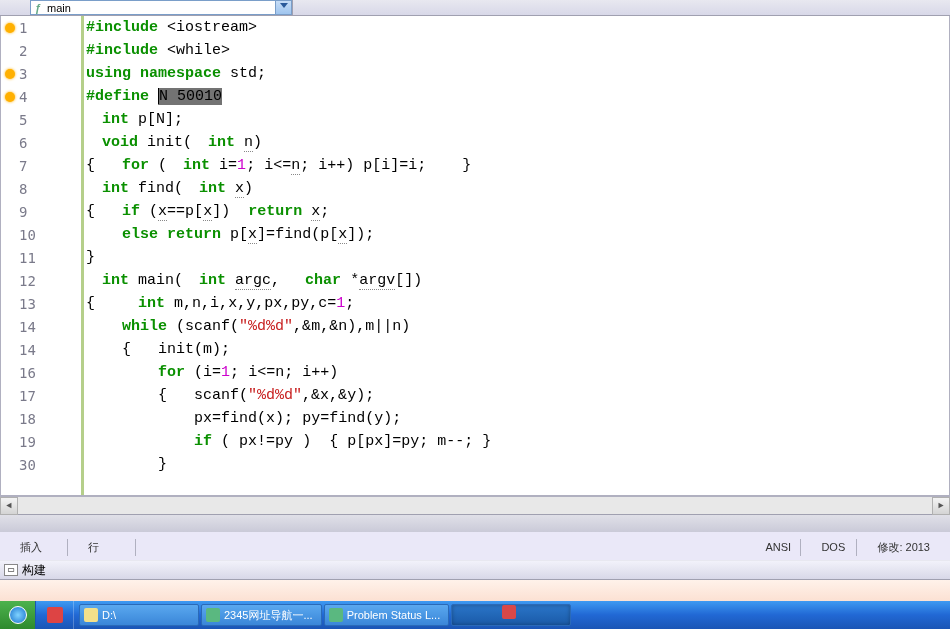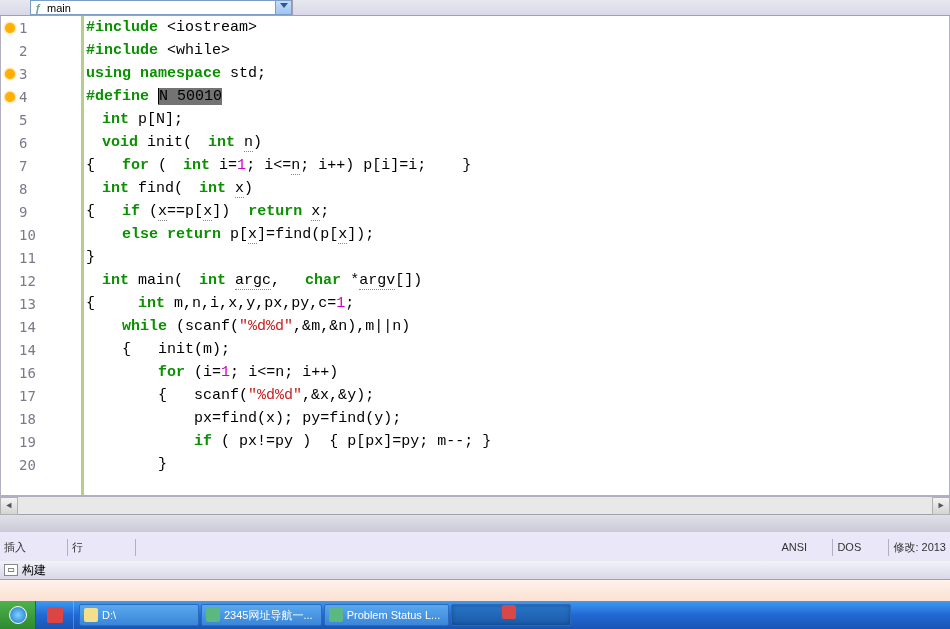--- a/index.html
+++ b/index.html
@@ -32,21 +32,21 @@
 .op { color:#000; }
 .und { border-bottom:1px dotted #888; }
 .hl { background:#737373; }
 .cur { border-left:1px solid #000; display:inline-block; height:16px; vertical-align:middle; }
 
 .hscroll { height:18px; background:#e8e8e8; border-top:1px solid #b0b0c0; display:flex; }
 .hs-arrow { width:18px; height:18px; background:linear-gradient(#f4f4f4,#d4d4d4); border:1px solid #b0b0b0; display:flex; align-items:center; justify-content:center; font-size:9px; color:#555; }
 .hs-track { flex:1; background:#e8e8e8; }
 
 .status-bar { height:18px; background:linear-gradient(#e0e0e8,#cacad8); border-top:1px solid #a0a0b0; display:flex; font-size:11px; font-family:Tahoma,sans-serif; align-items:center; color:#333; }
-.status-bar .cell { padding:0 4px; border-right:1px solid #b0b0c0; height:100%; display:flex; align-items:center;margin-top:47px; }
+.status-bar .cell { padding:0 20px; border-right:1px solid #b0b0c0; height:100%; display:flex; align-items:center;margin-top:47px; }
 .status-bar .spacer { flex:1; border-right:1px solid #b0b0c0; }
 
 .mid-gap { height:28px; background:#eae8f8; }
 
 .build-panel { height:42px; }
 .build-head { height:20px; background:linear-gradient(#f2f2fa,#d8d8e8); border-top:1px solid #e8e8f0; border-bottom:1px solid #a0a0b0; display:flex; align-items:center; font-size:12px; font-family:Tahoma,sans-serif; }
 .build-head .ico { width:14px; height:12px; background:#fff; border:1px solid #888; margin:0 4px; font-size:8px; text-align:center; line-height:10px; }
 .build-body { height:22px; background:linear-gradient(#fff2ea,#fbe0d2); }
 
 .taskbar { position:absolute; bottom:0; left:0; right:0; height:28px; background:linear-gradient(#3e9af2,#2168d4 50%,#1a55b5); display:flex; align-items:center; font-size:11px; font-family:Tahoma,sans-serif; color:#fff; }
@@ -107,21 +107,21 @@
       <div class="line ln">10</div>
       <div class="line ln">11</div>
       <div class="line ln">12</div>
       <div class="line ln">13</div>
       <div class="line ln">14</div>
       <div class="line ln">14</div>
       <div class="line ln">16</div>
       <div class="line ln">17</div>
       <div class="line ln">18</div>
       <div class="line ln">19</div>
-      <div class="line ln">20</div>
+      <div class="line ln">30</div>
     </div>
   <div class="sep"></div>
   <div class="code-area" id="code">
       <div class="line"><span class="pp">#include</span><span class="id"> </span><span class="op">&lt;</span><span class="id">iostream</span><span class="op">&gt;</span></div>
       <div class="line"><span class="pp">#include</span><span class="id"> </span><span class="op">&lt;</span><span class="id">while</span><span class="op">&gt;</span></div>
       <div class="line"><span class="kw">using</span><span class="id"> </span><span class="kw">namespace</span><span class="id"> std</span><span class="op">;</span></div>
       <div class="line"><span class="pp">#define</span><span class="id"> </span><span class="hl"><span class="cur"></span>N 50010</span></div>
       <div class="line"><span class="ty">int</span><span class="id"> p</span><span class="op">[</span><span class="id">N</span><span class="op">];</span></div>
       <div class="line"><span class="ty">void</span><span class="id"> init</span><span class="op">(</span><span class="ty">int</span><span class="id"> </span><span class="id und">n</span><span class="op">)</span></div>
       <div class="line"><span class="op">{   </span><span class="kw">for</span><span class="id"> </span><span class="op">(</span><span class="ty">int</span><span class="id"> i</span><span class="op">=</span><span class="num">1</span><span class="op">; </span><span class="id">i</span><span class="op">&lt;=</span><span class="id und">n</span><span class="op">; </span><span class="id">i</span><span class="op">++) </span><span class="id">p</span><span class="op">[</span><span class="id">i</span><span class="op">]=</span><span class="id">i</span><span class="op">;    }</span></div>

